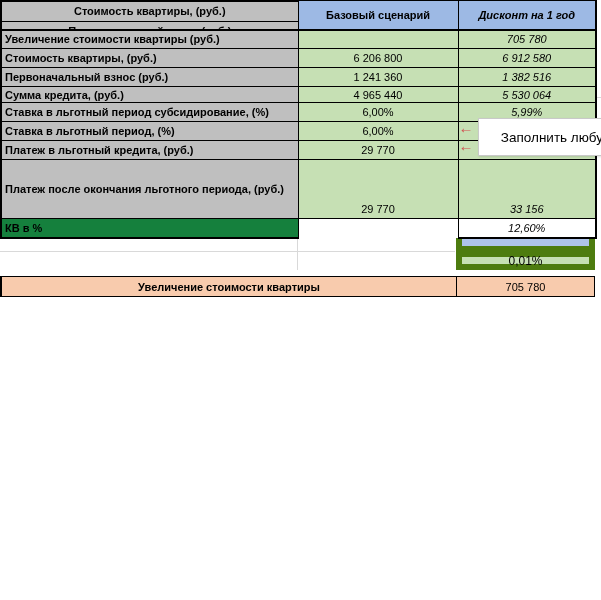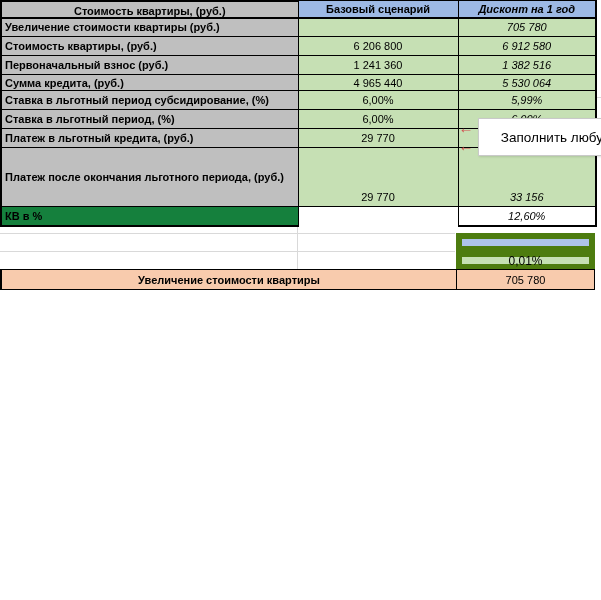--- a/index.html
+++ b/index.html
@@ -28,21 +28,21 @@
   .prog .val{line-height:18px;}
   
   .freecell{
     position:absolute;left:456px;width:139px;box-sizing:border-box;
     border:6px solid #4d7c0f;font-size:12px;display:flex;align-items:center;
     justify-content:center;z-index:2;
   }
   .bluecell{top:233px;height:19px;background:var(--blue2);}
   .ratecell{top:251px;height:19px;background:var(--green);}
   .orangebar{
-    position:absolute;top:269px;left:0;height:21px;z-index:2;display:flex;
+    position:absolute;top:276px;left:0;height:21px;z-index:2;display:flex;
   }
   .orangebar .ocell{
     box-sizing:border-box;border:1px solid #000;background:var(--orange);
     display:flex;align-items:center;justify-content:center;font-size:11px;height:21px;
   }
   .olabel{width:457px;font-weight:700;border-left-width:2px !important;}
   .ovalue{width:139px;margin-left:-1px;}
   
   .t2{left:0;top:288;}
   .t2 .c1{width:297px;border-left:2px solid #000;}
@@ -115,21 +115,21 @@
 
 <div class="freecell bluecell"></div>
 <div class="freecell ratecell">0,01%</div>
 <div class="orangebar">
   <div class="ocell olabel">Увеличение стоимости квартиры</div>
   <div class="ocell ovalue">705 780</div>
 </div>
 
 <table class="t2">
   <tbody>
-      <tr style="height:17px;">
+      <tr style="height:29px;">
     <td class="noborder c1"></td>
     <td class="hdr c2">Базовый сценарий</td>
     <td class="hdr c3">Дисконт на 1 год</td>
   </tr>
   <tr style="height:19px;" class="r1">
     <td class="mlbl c1">Увеличение стоимости квартиры (руб.)</td>
     <td class="val c2"></td>
     <td class="val c3">705 780</td>
   </tr>
   <tr style="height:19px;">

